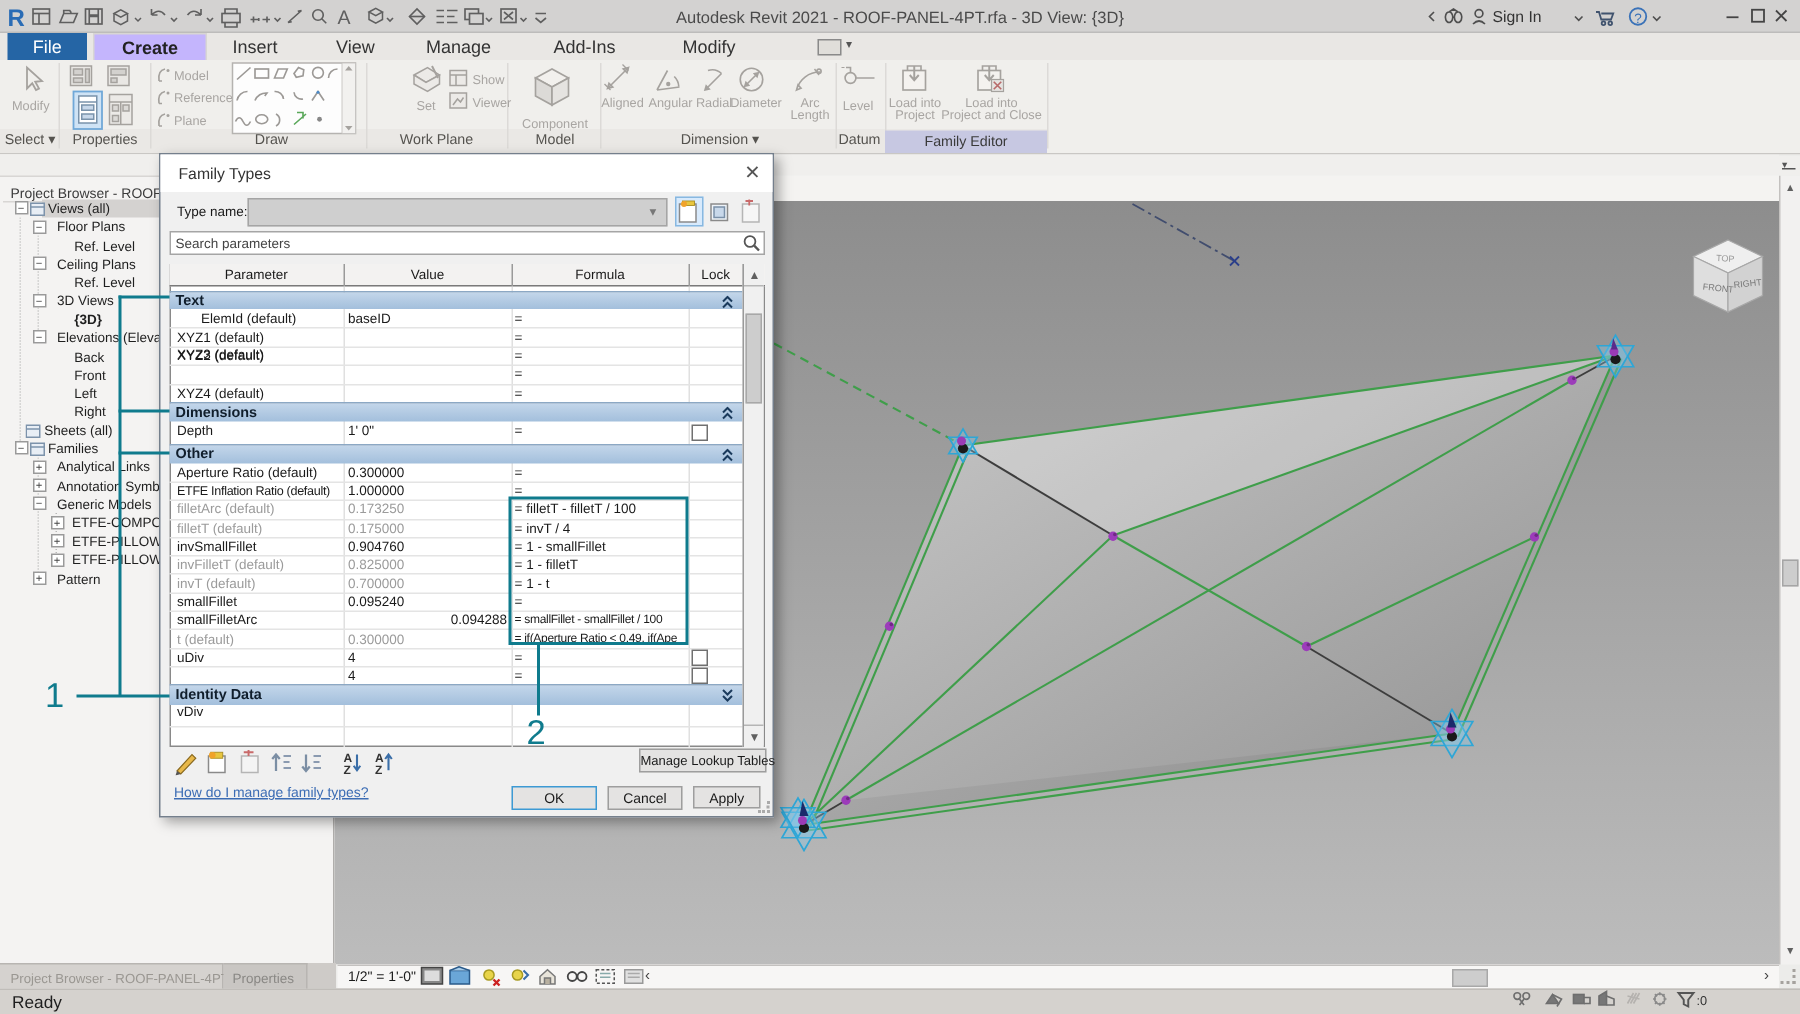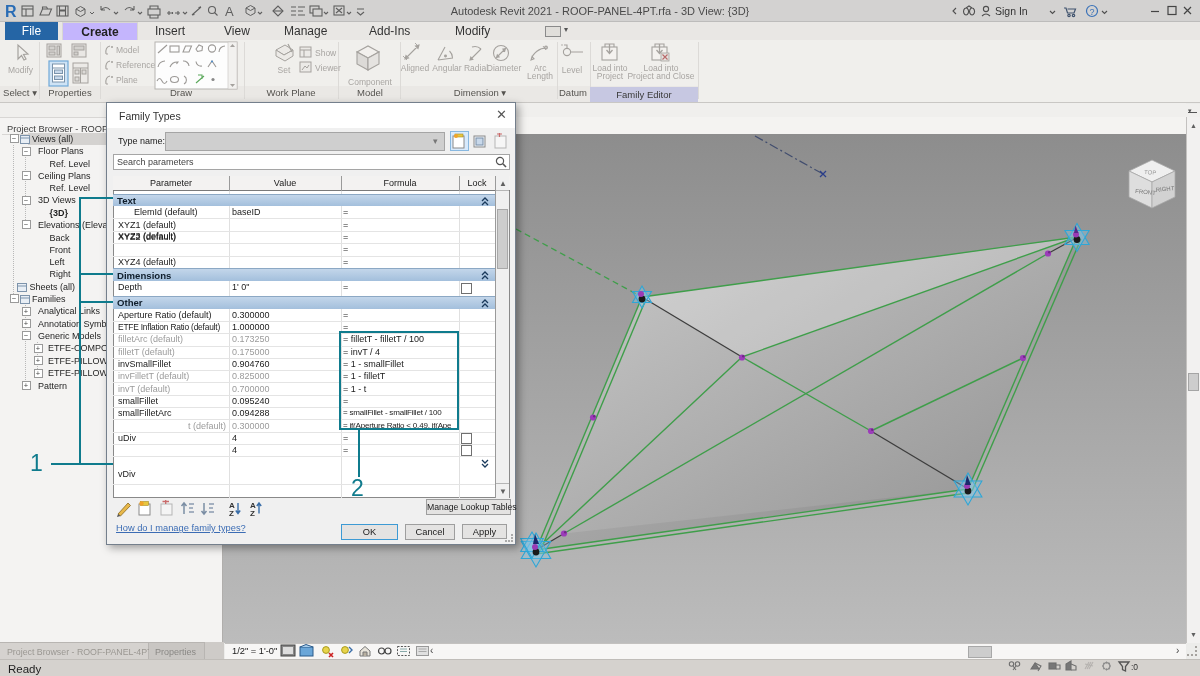--- a/index.html
+++ b/index.html
@@ -536,36 +536,37 @@
 <div class="rowline" style="top:291.7px;"></div>
 <div class="cell gray" style="left:11px;top:280.59999999999997px;width:108px;">invT (default)</div>
 <div class="cell gray" style="left:125px;top:280.59999999999997px;width:106px;">0.700000</div>
 <div class="cell" style="left:236px;top:280.59999999999997px;width:114px;">= 1 - t</div>
 <div class="rowline" style="top:304px;"></div>
 <div class="cell" style="left:11px;top:292.9px;width:108px;">smallFillet</div>
 <div class="cell" style="left:125px;top:292.9px;width:106px;">0.095240</div>
 <div class="cell" style="left:236px;top:292.9px;width:114px;">=</div>
 <div class="rowline" style="top:316.3px;"></div>
 <div class="cell" style="left:11px;top:305.2px;width:108px;">smallFilletArc</div>
-<div class="cell" style="left:125px;top:305.2px;width:106px;">0.094288</div>
+<div class="cell" style="left:125px;top:305.2px;width:106px;text-align:right;">0.094288</div>
 <div class="cell" style="left:236px;top:305.2px;width:129px;font-size:8px;letter-spacing:-0.2px;">= smallFillet - smallFillet / 100</div>
 <div class="rowline" style="top:328.6px;"></div>
-<div class="cell gray" style="left:11px;top:317.5px;width:108px;text-align:right;">t (default)</div>
+<div class="cell gray" style="left:11px;top:317.5px;width:108px;">t (default)</div>
 <div class="cell gray" style="left:125px;top:317.5px;width:106px;">0.300000</div>
 <div class="cell" style="left:236px;top:317.5px;width:114px;font-size:8px;letter-spacing:-0.2px;">= if(Aperture Ratio &lt; 0.49, if(Ape</div>
 <div class="rowline" style="top:340.9px;"></div>
 <div class="cell" style="left:11px;top:329.8px;width:108px;">uDiv</div>
 <div class="cell" style="left:125px;top:329.8px;width:106px;">4</div>
 <div class="cell" style="left:236px;top:329.8px;width:114px;">=</div>
 <div style="position:absolute;left:354px;top:330.1px;width:11px;height:11px;border:1px solid #707070;background:#fff;"></div>
 <div class="rowline" style="top:353.2px;"></div>
 <div class="cell" style="left:11px;top:342.09999999999997px;width:108px;margin-top:24px;">vDiv</div>
 <div class="cell" style="left:125px;top:342.09999999999997px;width:106px;">4</div>
 <div class="cell" style="left:236px;top:342.09999999999997px;width:114px;">=</div>
 <div style="position:absolute;left:354px;top:342.4px;width:11px;height:11px;border:1px solid #707070;background:#fff;"></div>
+<div class="sect" style="top:353.2px;height:13.800000000000011px;line-height:13.800000000000011px;"><span style="margin-left:4px;">Identity Data</span></div>
 <svg style="position:absolute;left:374px;top:356.2px;" width="8" height="9">
       <path d="M1 1 L4 4 L7 1 M1 5 L4 8 L7 5" fill="none" stroke="#1a3a5c" stroke-width="1.3"></path>
     </svg>
 <div class="rowline" style="top:381px;"></div>
 <div style="position:absolute;left:388.3px;top:72.5px;width:14.2px;height:322.5px;background:#f0f0f0;border-left:1px solid #9a9a9a;"></div>
 <div style="position:absolute;left:389.3px;top:72.5px;width:13.2px;height:15.5px;background:#f0f0f0;border-bottom:1px solid #b5b5b5;font-size:8px;text-align:center;line-height:15px;color:#606060;">▲</div>
 <div style="position:absolute;left:389.3px;top:379.5px;width:13.2px;height:15px;background:#f0f0f0;border-top:1px solid #b5b5b5;font-size:8px;text-align:center;line-height:15px;color:#606060;">▼</div>
 <div style="position:absolute;left:390.3px;top:106px;width:11.2px;height:60px;background:#cdcdcd;border:1px solid #a8a8a8;"></div>
 
   <svg style="position:absolute;left:9px;top:397px;" width="160" height="17">

